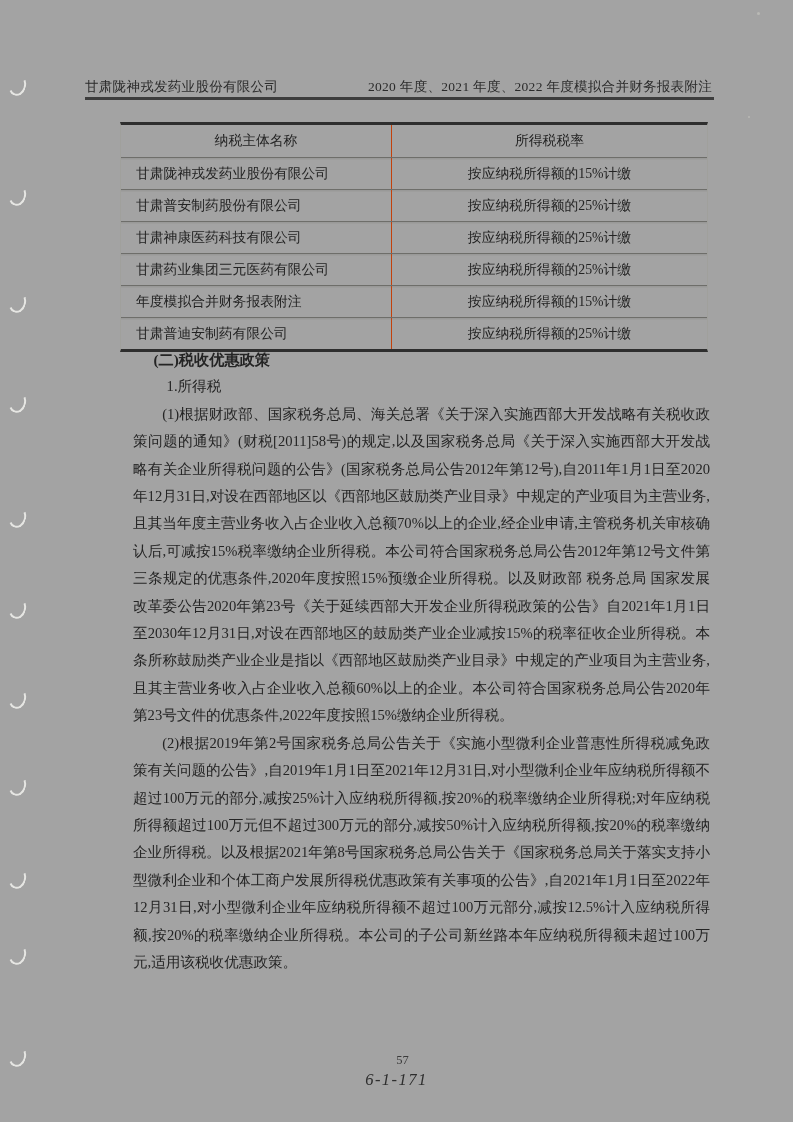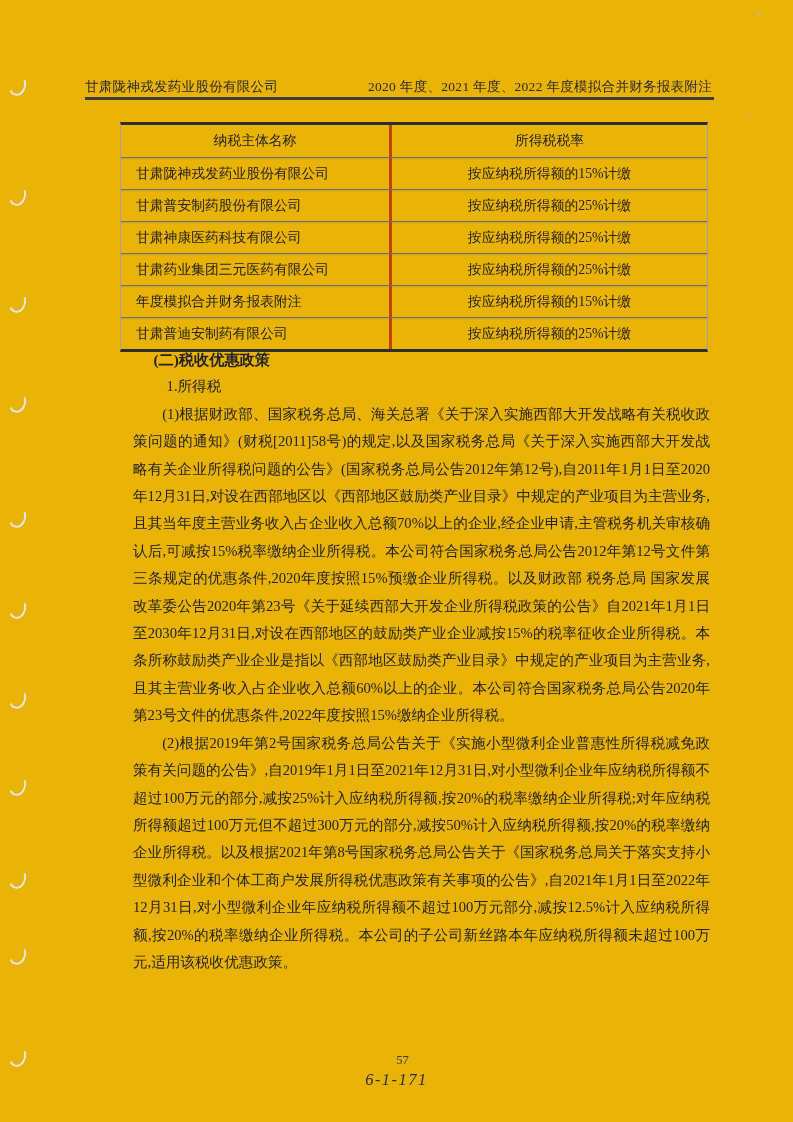--- a/index.html
+++ b/index.html
@@ -3,21 +3,21 @@
 <meta charset="utf-8">
 <style>
   html,body{margin:0;padding:0;}
   body{
     width:793px;height:1122px;
     background:#f4f4f2;
     font-family:"Liberation Serif","DejaVu Serif",serif;
   }
   .page{
     position:relative;width:793px;height:1122px;
-    background:#eab308;overflow:hidden;color:#262626;
+    background:#a3a3a3;overflow:hidden;color:#262626;
   }
   
   .arc{
     position:absolute;left:9px;width:13px;height:17px;
     border:2.5px solid #e6e6e3;border-radius:50%;
     border-top-color:transparent;border-left-color:transparent;
     transform:rotate(18deg);
   }
   .speck{position:absolute;background:#b9b9b5;border-radius:50%;}
   
@@ -38,21 +38,21 @@
     font-size:13.8px;color:#232323;
   }
   .trow{
     display:grid;grid-template-columns:271px 1fr;
     border-bottom:1px solid #6e6e6a;
     box-shadow:0 1.5px 0 rgba(130,130,125,.28);
   }
   .trow:last-child{border-bottom:none;box-shadow:none;}
   .trow.head{height:32px;}
   .trow.data{height:31px;}
-  .tcell{display:flex;align-items:center;border-right:3px solid #c2410c;}
+  .tcell{display:flex;align-items:center;border-right:1px solid #c2410c;}
   .tcell:last-child{border-right:none;}
   .tcell.center{justify-content:center;}
   .tcell.left{justify-content:flex-start;padding-left:15px;}
   
   .bodytext{
     position:absolute;left:133px;top:346px;width:577px;
     font-size:14.6px;line-height:27.4px;text-align:justify;
     color:#242424;
   }
   .bodytext p{margin:0;}

